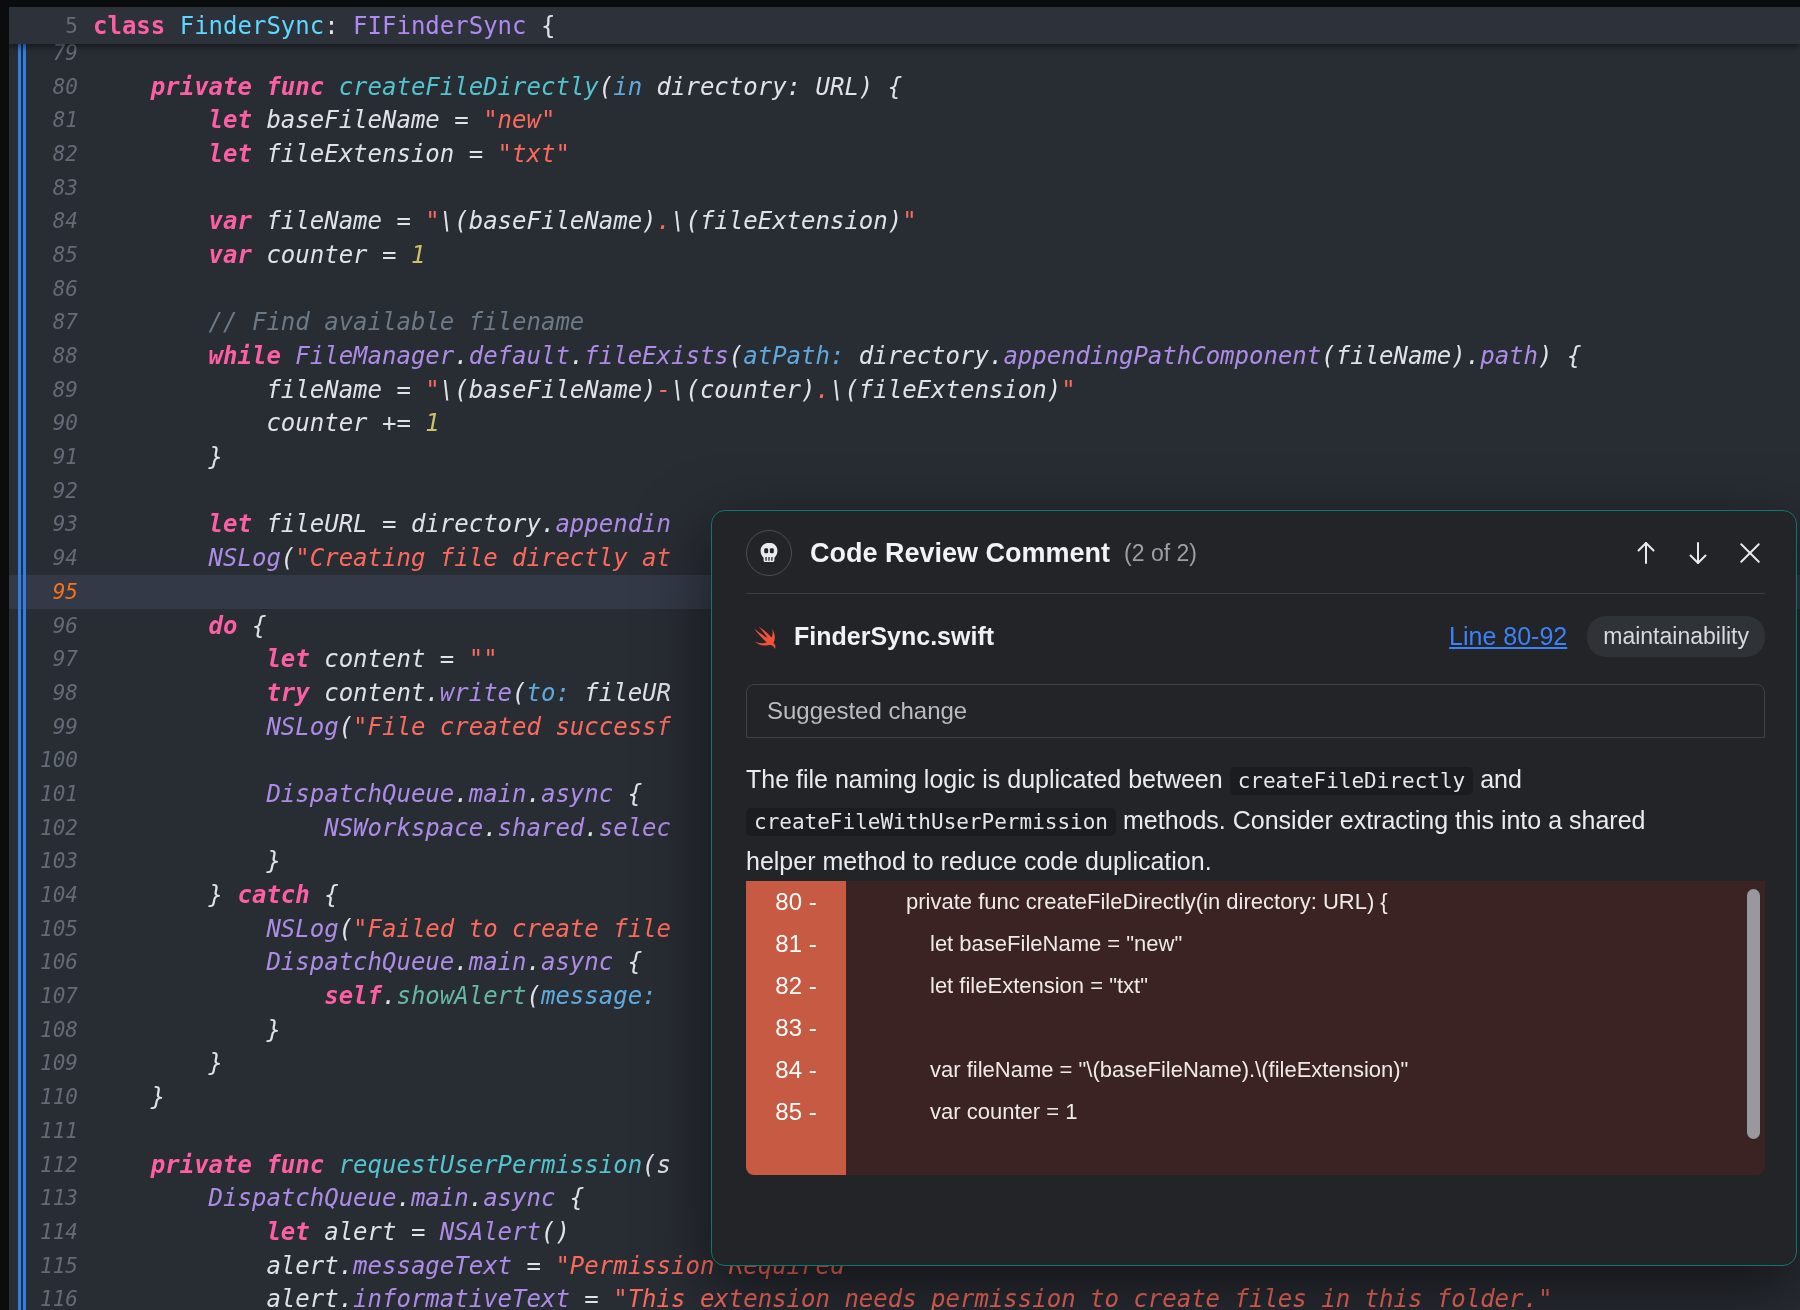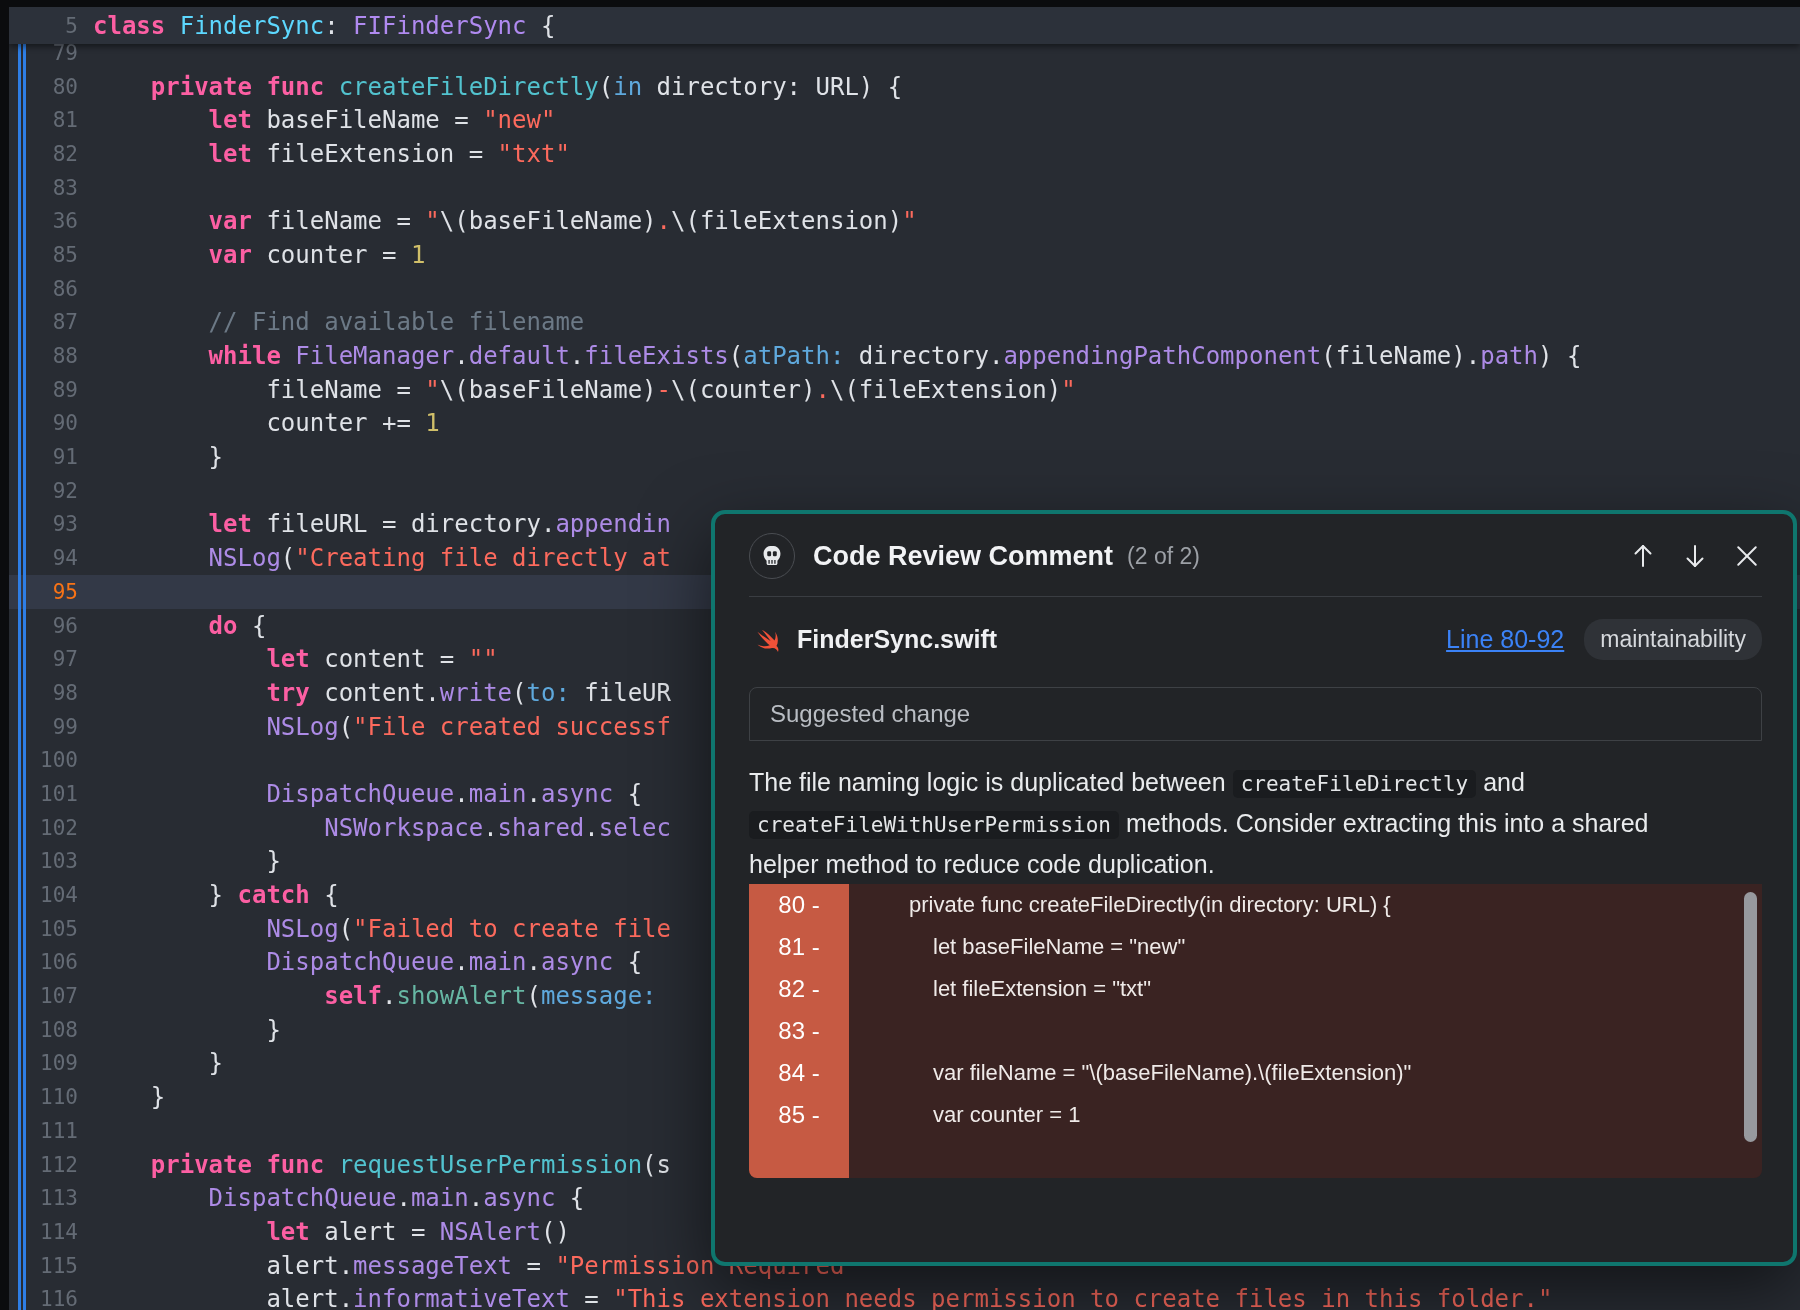--- a/index.html
+++ b/index.html
@@ -7,21 +7,21 @@
   #stage{position:relative;width:1800px;height:1310px;background:#282C33;overflow:hidden;}
 
   
   #top-strip{position:absolute;left:0;top:0;width:1800px;height:7px;background:#0B0C0E;z-index:6;}
   #left-strip{position:absolute;left:0;top:0;width:9px;height:1310px;background:#0B0C0E;z-index:6;}
   #gutter-bars{position:absolute;left:18px;top:44px;width:8px;height:1266px;z-index:2;}
   #gutter-bars .bar{position:absolute;top:0;width:3px;height:100%;background:#2E7EE5;}
   #gutter-bars .b1{left:0;} #gutter-bars .b2{left:5px;}
 
   
-  .crow{position:relative;display:flex;align-items:center;height:33.7px;white-space:pre;}
+  .crow{position:relative;display:flex;align-items:center;height:33.7px;white-space:pre;font-style:italic;}
   .crow.hl{background:#333947;}
   .lnum{display:inline-block;width:69px;text-align:right;color:#646B75;
     font-family:"DejaVu Sans Mono",monospace;font-size:21px;flex:0 0 69px;}
   .crow.hl .lnum{color:#f97316;}
   .ltext{margin-left:15px;font-family:"DejaVu Sans Mono",monospace;font-size:24px;white-space:pre;}
   #code-lines{position:absolute;left:9px;top:36px;width:1791px;z-index:1;}
 
   
   #sticky{position:absolute;left:9px;top:7px;width:1791px;height:37px;background:#2C313A;z-index:5;
     display:flex;align-items:center;box-shadow:0 3px 6px rgba(0,0,0,.45);}
@@ -34,21 +34,21 @@
   .tok-pl{color:#5FA9DD;}
   .tok-m{color:#AD8BE6;}
   .tok-s{color:#FC6A5D;}
   .tok-n{color:#D0BF69;}
   .tok-c{color:#6C7986;}
   .tok-p{color:#DFE2E7;}
   .tok-tm{color:#67B7A4;}
 
   
   #popup{position:absolute;left:711px;top:510px;width:1086px;height:756px;background:#222427;
-    border:4px solid #0f766e;border-radius:14px;z-index:10;box-sizing:border-box;
+    border:1px solid #0f766e;border-radius:14px;z-index:10;box-sizing:border-box;
     box-shadow:0 24px 70px rgba(0,0,0,.55);padding:19px 31px 0 34px;color:#E9EBED;}
   #popup-header{display:flex;align-items:center;height:46px;}
   #robot-circle{width:44px;height:44px;border:1.5px solid #4A4D52;border-radius:50%;
     display:flex;align-items:center;justify-content:center;flex:0 0 44px;}
   #popup-title{margin-left:18px;font-size:27px;font-weight:bold;color:#F2F3F5;}
   #popup-counter{margin-left:14px;font-size:23px;color:#9CA0A6;}
   .hdr-icons{margin-left:auto;display:flex;align-items:center;gap:22px;}
   .hdr-icon{width:30px;height:30px;cursor:pointer;}
   #divider{height:1px;background:#3A3D42;margin-top:17px;}
 
@@ -89,21 +89,21 @@
     <div class="bar b1"></div>
       <div class="bar b2"></div>
   </div>
 
   <div id="code-lines">
       <div class="crow"><span class="lnum">79</span><span class="ltext"></span></div>
       <div class="crow"><span class="lnum">80</span><span class="ltext"><span class="tok-p">    </span><span class="tok-k">private</span><span class="tok-p"> </span><span class="tok-k">func</span><span class="tok-p"> </span><span class="tok-fd">createFileDirectly</span><span class="tok-p">(</span><span class="tok-pl">in</span><span class="tok-p"> directory: URL) {</span></span></div>
       <div class="crow"><span class="lnum">81</span><span class="ltext"><span class="tok-p">        </span><span class="tok-k">let</span><span class="tok-p"> baseFileName = </span><span class="tok-s">"new"</span></span></div>
       <div class="crow"><span class="lnum">82</span><span class="ltext"><span class="tok-p">        </span><span class="tok-k">let</span><span class="tok-p"> fileExtension = </span><span class="tok-s">"txt"</span></span></div>
       <div class="crow"><span class="lnum">83</span><span class="ltext"></span></div>
-      <div class="crow"><span class="lnum">36</span><span class="ltext"><span class="tok-p">        </span><span class="tok-k">var</span><span class="tok-p"> fileName = </span><span class="tok-s">"</span><span class="tok-p">\(baseFileName)</span><span class="tok-s">.</span><span class="tok-p">\(fileExtension)</span><span class="tok-s">"</span></span></div>
+      <div class="crow"><span class="lnum">84</span><span class="ltext"><span class="tok-p">        </span><span class="tok-k">var</span><span class="tok-p"> fileName = </span><span class="tok-s">"</span><span class="tok-p">\(baseFileName)</span><span class="tok-s">.</span><span class="tok-p">\(fileExtension)</span><span class="tok-s">"</span></span></div>
       <div class="crow"><span class="lnum">85</span><span class="ltext"><span class="tok-p">        </span><span class="tok-k">var</span><span class="tok-p"> counter = </span><span class="tok-n">1</span></span></div>
       <div class="crow"><span class="lnum">86</span><span class="ltext"></span></div>
       <div class="crow"><span class="lnum">87</span><span class="ltext"><span class="tok-p">        </span><span class="tok-c">// Find available filename</span></span></div>
       <div class="crow"><span class="lnum">88</span><span class="ltext"><span class="tok-p">        </span><span class="tok-k">while</span><span class="tok-p"> </span><span class="tok-m">FileManager</span><span class="tok-p">.</span><span class="tok-m">default</span><span class="tok-p">.</span><span class="tok-m">fileExists</span><span class="tok-p">(</span><span class="tok-pl">atPath:</span><span class="tok-p"> directory.</span><span class="tok-m">appendingPathComponent</span><span class="tok-p">(fileName).</span><span class="tok-m">path</span><span class="tok-p">) {</span></span></div>
       <div class="crow"><span class="lnum">89</span><span class="ltext"><span class="tok-p">            fileName = </span><span class="tok-s">"</span><span class="tok-p">\(baseFileName)</span><span class="tok-s">-</span><span class="tok-p">\(counter)</span><span class="tok-s">.</span><span class="tok-p">\(fileExtension)</span><span class="tok-s">"</span></span></div>
       <div class="crow"><span class="lnum">90</span><span class="ltext"><span class="tok-p">            counter += </span><span class="tok-n">1</span></span></div>
       <div class="crow"><span class="lnum">91</span><span class="ltext"><span class="tok-p">        }</span></span></div>
       <div class="crow"><span class="lnum">92</span><span class="ltext"></span></div>
       <div class="crow"><span class="lnum">93</span><span class="ltext"><span class="tok-p">        </span><span class="tok-k">let</span><span class="tok-p"> fileURL = directory.</span><span class="tok-m">appendin</span></span></div>
       <div class="crow"><span class="lnum">94</span><span class="ltext"><span class="tok-p">        </span><span class="tok-m">NSLog</span><span class="tok-p">(</span><span class="tok-s">"Creating file directly at</span></span></div>

